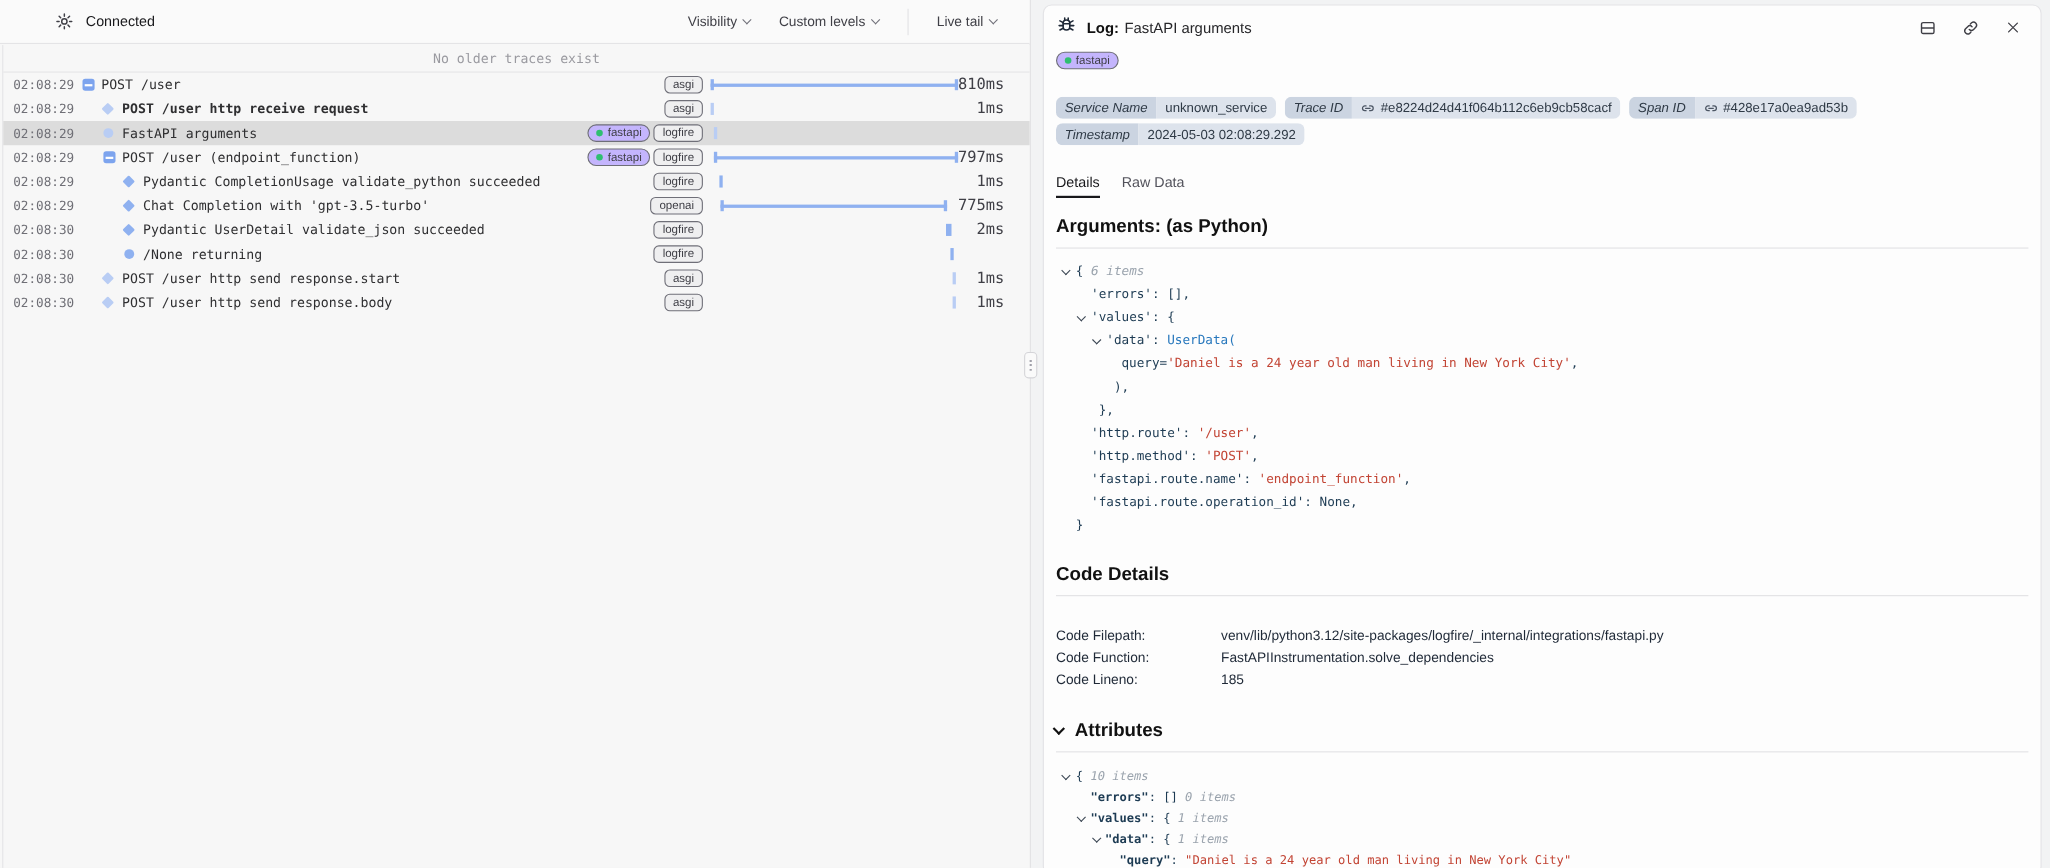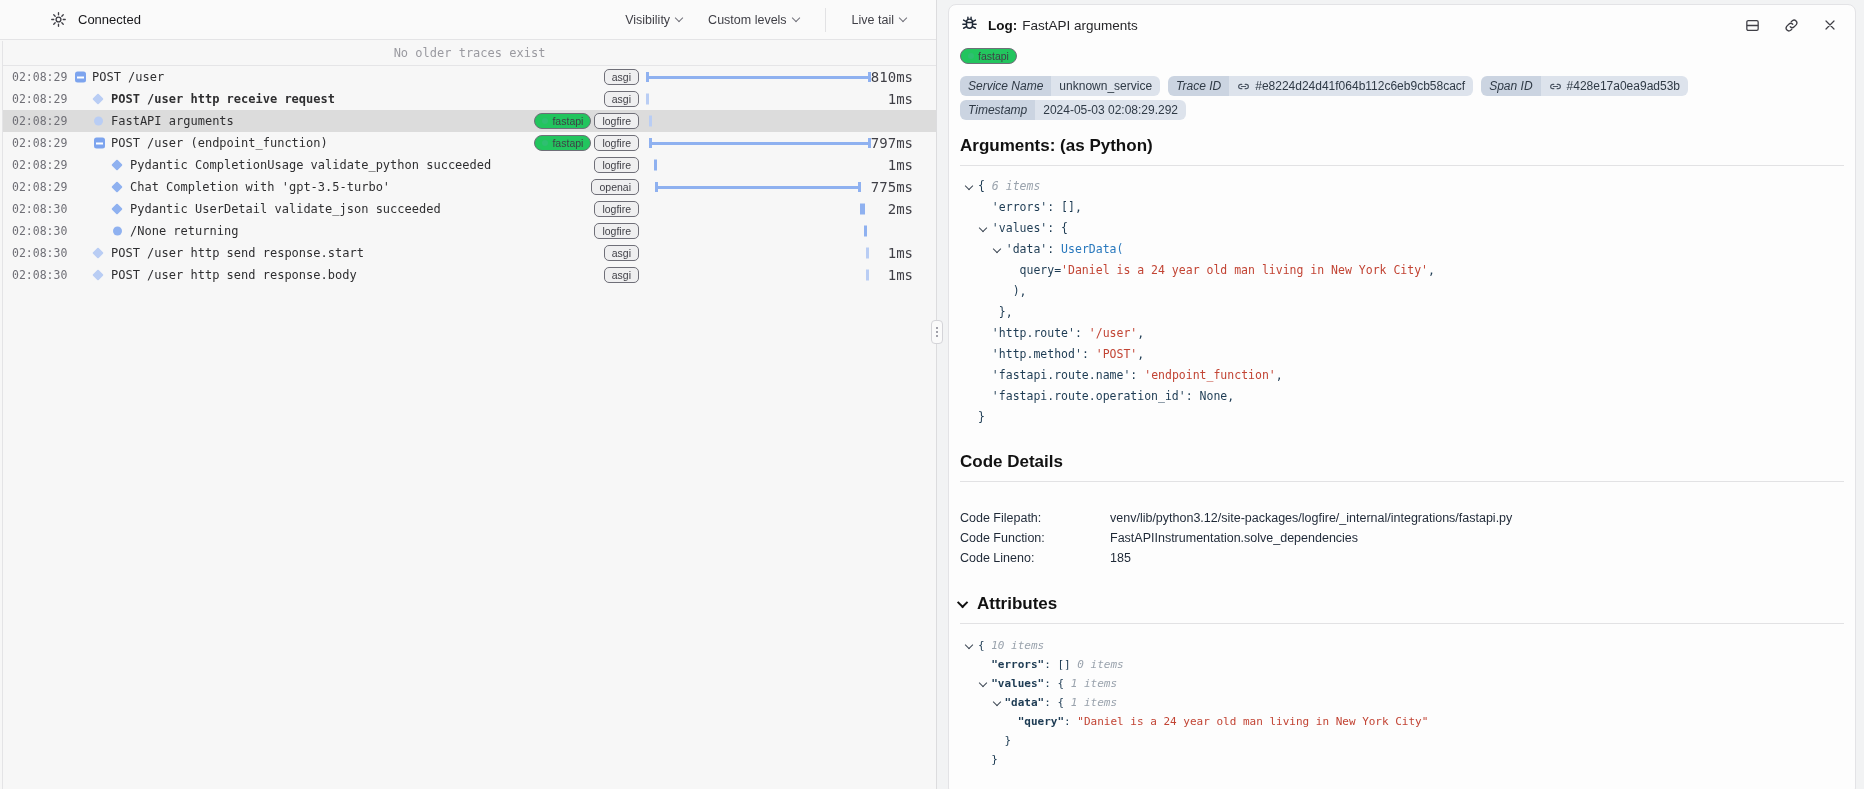--- a/index.html
+++ b/index.html
@@ -36,21 +36,21 @@
     transform:translateY(-50%) rotate(45deg); }
   .ic-diamond-light { background:#b9cdf4; }
   .ic-circle, .ic-circle-light { width:9px; height:9px; border-radius:50%; background:#8fb1f0; }
   .ic-circle-light { background:#b9cdf4; }
   .tlabel { position:absolute; top:50%; transform:translateY(-50%); white-space:pre; }
   .ttags { position:absolute; right:297px; top:50%; transform:translateY(-50%);
     display:flex; gap:3px; align-items:center; }
   .tagpill { display:inline-flex; align-items:center; height:16px; padding:0 7px;
     border:1px solid #6f6f78; border-radius:5px; background:#efeff0;
     font-family:"Liberation Sans", sans-serif; font-size:10.5px; color:#3f3f46; }
-  .tagpill.dotpill { border-radius:999px; background:#22c55e;text-align:center; }
+  .tagpill.dotpill { border-radius:999px; background:#c4b5fd;text-align:center; }
   .gdot { width:6px; height:6px; border-radius:50%; background:#2fbf71; margin-right:4px; }
   .ttimeline { position:absolute; left:643px; width:225px; top:0; bottom:0; }
   .bar { position:absolute; top:50%; height:3px; margin-top:-1.5px; background:#8fb1f0; }
   .bar::before, .bar::after { content:""; position:absolute; top:-3.5px; width:3px; height:10px; background:inherit; }
   .bar::before { left:0; } .bar::after { right:0; }
   .tick { position:absolute; top:50%; transform:translateY(-50%); width:3px; height:11px; background:#8fb1f0; }
   .tick.light { background:#b9cdf4; } .tick.wide { width:5px; }
   .tdur { position:absolute; right:23px; top:50%; transform:translateY(-50%);
     font-size:14px; color:#3f3f46; }
 
@@ -62,21 +62,21 @@
 
   
   .detail-card { position:absolute; left:948px; top:4px; width:908px; height:792px;
     background:#fdfdfd; border:1px solid #e3e3e6; border-radius:8px; padding:6px 11px 0 11px; overflow:hidden; }
   .dheader { display:flex; align-items:center; height:28px; gap:9px; }
   .dheader .kind { font-size:13.5px; font-weight:700; color:#111; }
   .dheader .title { font-size:13.5px; color:#27272a; margin-left:-4px; }
   .hicons { margin-left:auto; display:flex; align-items:center; gap:22px; padding-right:6px; }
   .hicons svg { display:block; }
   .pillrow { margin-top:6px; }
-  .metarow { margin-top:12px; display:flex; gap:8px; }
+  .metarow { margin-top:25px; display:flex; gap:8px; }
   .metarow + .metarow { margin-top:4px; }
   .mbadge { display:inline-flex; border-radius:6px; overflow:hidden; height:20px; font-size:12px; }
   .mlabel { background:#cbd4e1; color:#2f3a46; font-style:italic; padding:2px 8px; display:flex; align-items:center; }
   .mvalue { background:#dde3ec; color:#2f3a46; padding:2px 8px; display:flex; align-items:center; gap:5px; }
   .tabs { margin-top:26px; display:flex; gap:20px; font-size:13px; color:#52525b; }
   .tab { padding-bottom:5px; cursor:default; }
   .tab.active { color:#18181b; border-bottom:2px solid #18181b; }
   .sechead { margin-top:16px; font-size:17px; font-weight:700; color:#111;
     padding-bottom:9px; border-bottom:1px solid #e2e2e4; display:flex; align-items:center; gap:9px; }
   .bigcaret { width:8px; height:8px; border-left:2.2px solid #111; border-bottom:2.2px solid #111;
@@ -319,20 +319,24 @@
           </span>#428e17a0ea9ad53b</span>
       </span>
     </div>
   <div class="metarow">
       <span class="mbadge">
         <span class="mlabel">Timestamp</span>
         <span class="mvalue">2024-05-03 02:08:29.292</span>
       </span>
     </div>
 
+  <div class="tabs">
+      <span class="tab active">Details</span>
+      <span class="tab">Raw Data</span>
+    </div>
 
   <div class="sechead">Arguments: (as Python)</div>
   <div class="codeblock">
       <div class="codeline"><span class="ccaret" style="left: 6px;"></span><span><span class="sg-punc">{ </span><span class="sg-items">6 items</span></span></div>
       <div class="codeline"><span>  <span class="sg-key">'errors'</span><span class="sg-punc">: [],</span></span></div>
       <div class="codeline"><span class="ccaret" style="left: 19.8px;"></span><span>  <span class="sg-key">'values'</span><span class="sg-punc">: {</span></span></div>
       <div class="codeline"><span class="ccaret" style="left: 33.6px;"></span><span>    <span class="sg-key">'data'</span><span class="sg-punc">: </span><span class="sg-blue">UserData(</span></span></div>
       <div class="codeline"><span>      <span class="sg-plain">query=</span><span class="sg-str">'Daniel is a 24 year old man living in New York City'</span><span class="sg-punc">,</span></span></div>
       <div class="codeline"><span>     <span class="sg-punc">),</span></span></div>
       <div class="codeline"><span>   <span class="sg-punc">},</span></span></div>

